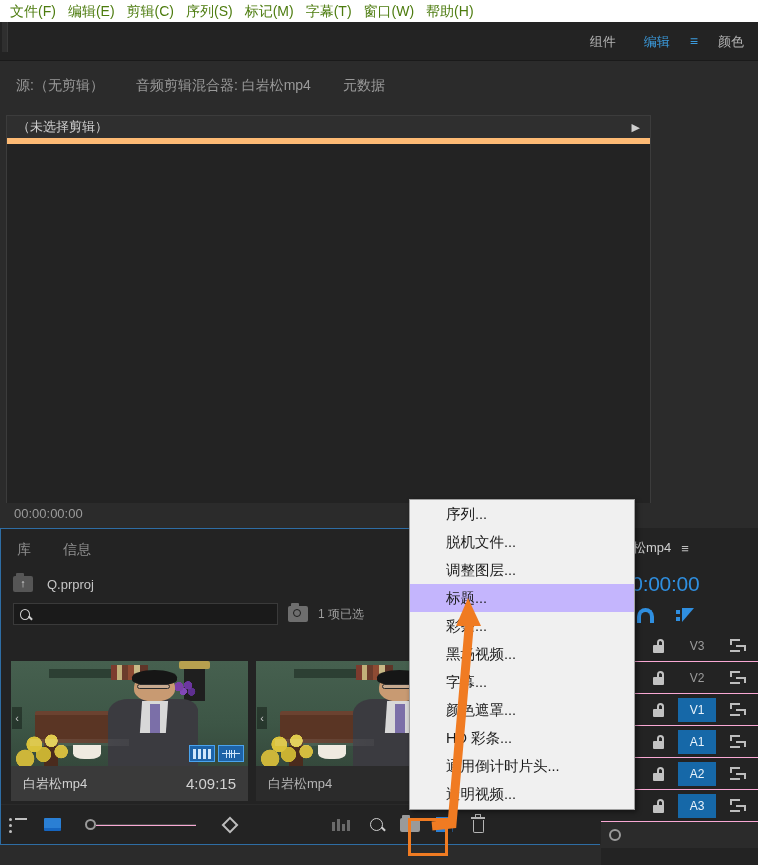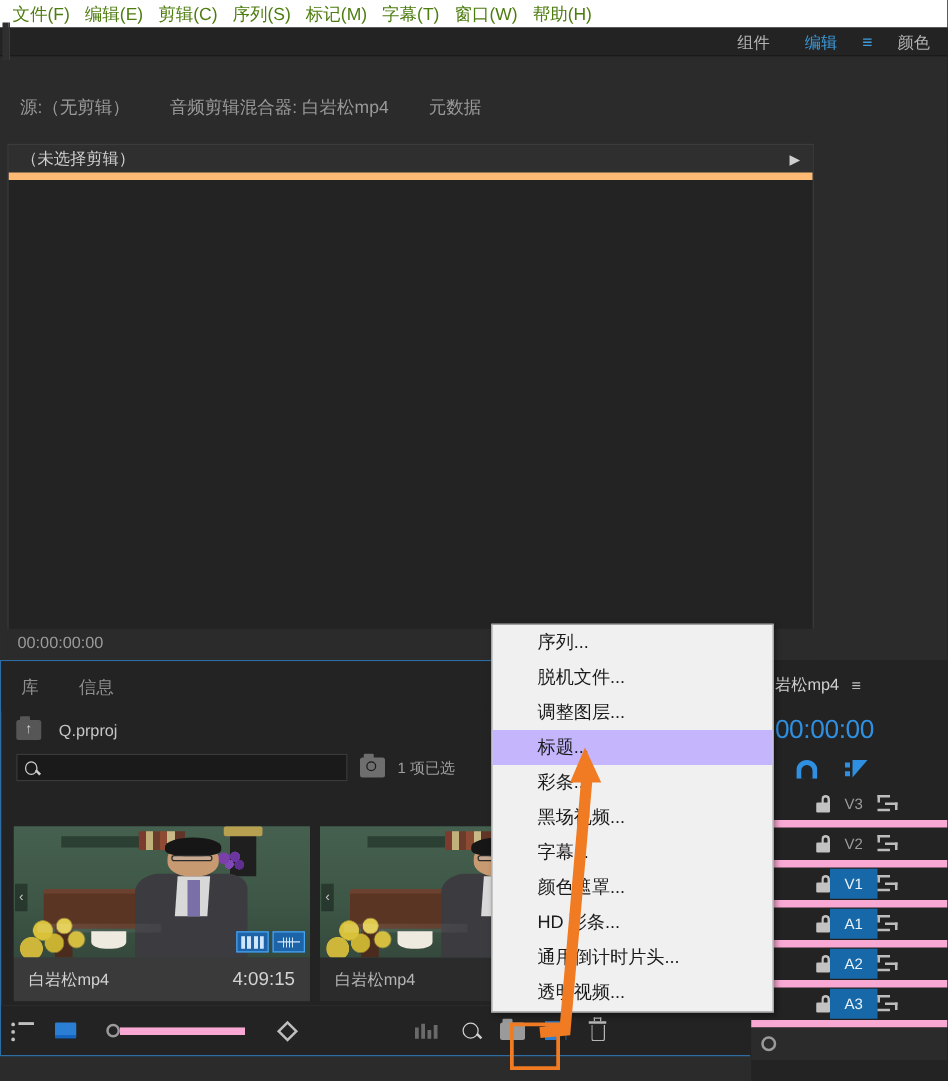--- a/index.html
+++ b/index.html
@@ -17,23 +17,23 @@
     background: #ffffff; display: flex; align-items: center;
     padding-left: 4px; gap: 0px;
   }
   .menubar .mi {
     font-size: 14px; color: #4d7c0f; padding: 0 6px; line-height: 22px;
     white-space: nowrap; cursor: default;
   }
 
   
   .wsbar {
-    position: absolute; left: 0; top: 22px; width: 758px; height: 23px;
+    position: absolute; left: 0; top: 22px; width: 758px; height: 39px;
     background: #232323; border-bottom: 1px solid #1a1a1a;
-    display: flex; align-items: center;
+    display: flex; 
   }
   .ws-left-strip {
     width: 6px; height: 30px; margin-left: 2px;
     background: linear-gradient(#2f2f2f,#2f2f2f); border-right:1px solid #3a3a3a;
   }
   .ws-spacer { flex: 1; }
   .ws-item {
     font-size: 13px; color: #b4b4b4; padding: 0 14px; white-space: nowrap;
     line-height: 39px; cursor: default;
   }
@@ -226,21 +226,21 @@
     font-family:"Liberation Sans",sans-serif;letter-spacing:-0.3px;white-space:nowrap;}
   .tl-tools{height:30px;display:flex;align-items:center;gap:22px;padding-left:36px;}
   .ic-magnet{width:17px;height:15px;border:4px solid #2f8fe0;border-bottom:0;border-radius:9px 9px 0 0;}
   .ic-linksel{width:18px;height:15px;position:relative;}
   .ic-linksel .tri{position:absolute;right:0;top:0;width:0;height:0;
     border-left:12px solid #2f8fe0;border-bottom:14px solid transparent;}
   .ic-linksel .dot{position:absolute;left:0;top:2px;width:4px;height:4px;background:#2f8fe0;}
   .ic-linksel .dot2{position:absolute;left:0;top:9px;width:4px;height:4px;background:#2f8fe0;}
   .tracks{}
   .track{
-    height:32px;display:flex;align-items:center;border-bottom:6px solid #f9a8d4;padding-left:52px;
+    height:32px;display:flex;align-items:center;border-bottom:1px solid #f9a8d4;padding-left:52px;gap:14px;
   }
   .ic-lock{width:11px;height:14px;position:relative;}
   .ic-lock .sh{position:absolute;bottom:0;left:0;width:11px;height:8px;background:#c2c2c2;border-radius:1px;}
   .ic-lock .bw{position:absolute;top:0;left:4px;width:7px;height:8px;border:2px solid #c2c2c2;
     border-bottom:0;border-radius:4px 4px 0 0;}
   .track .tname{
     width:38px;height:24px;display:flex;align-items:center;justify-content:center;
     font-size:12px;color:#9c9c9c;
   }
   .track .tname.on{background:#1668a8;color:#e9f3fb;}
@@ -249,21 +249,21 @@
   .ic-sync i:nth-child(1){left:0;top:0;width:10px;height:2px;}
   .ic-sync i:nth-child(2){left:0;top:0;width:2px;height:6px;}
   .ic-sync i:nth-child(3){left:6px;top:6px;width:10px;height:2px;}
   .ic-sync i:nth-child(4){left:14px;top:6px;width:2px;height:6px;}
   .ic-sync i:nth-child(5){left:0;top:11px;width:10px;height:2px;}
   .tl-foot{height:26px;display:flex;align-items:center;padding-left:8px;background:#2b2b2b;}
   .ic-circle{width:12px;height:12px;border:2px solid #9a9a9a;border-radius:50%;}
 
   
   .ctxmenu{
-    position:absolute; left:393px; top:499px; width:226px; height:311px;
+    position:absolute; left:409px; top:499px; width:226px; height:311px;
     background:#f0f0f0; border:1px solid #a0a0a0; box-shadow:2px 2px 5px rgba(0,0,0,.45);
     z-index:50;
   }
   .ctxmenu .mrow{
     height:28px; line-height:28px; padding-left:36px; font-size:14.5px; color:#1a1a1a;
     white-space:nowrap; cursor:default;
   }
   .ctxmenu .mrow.sel{ background:#c4b5fd; }
 
   

